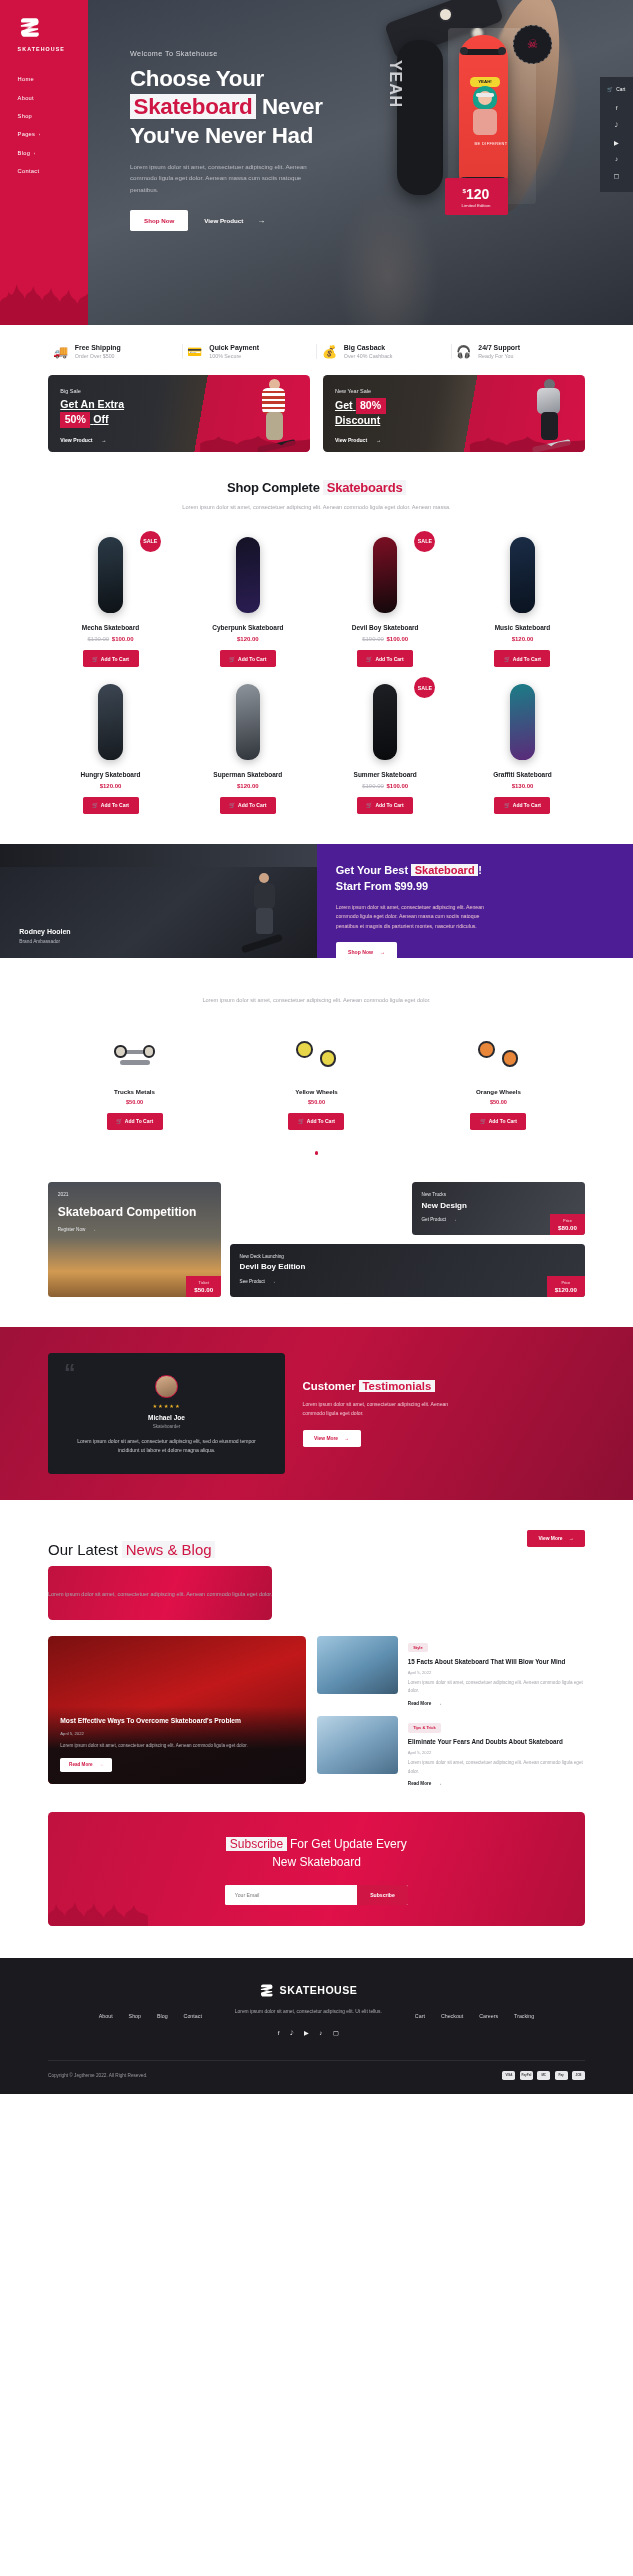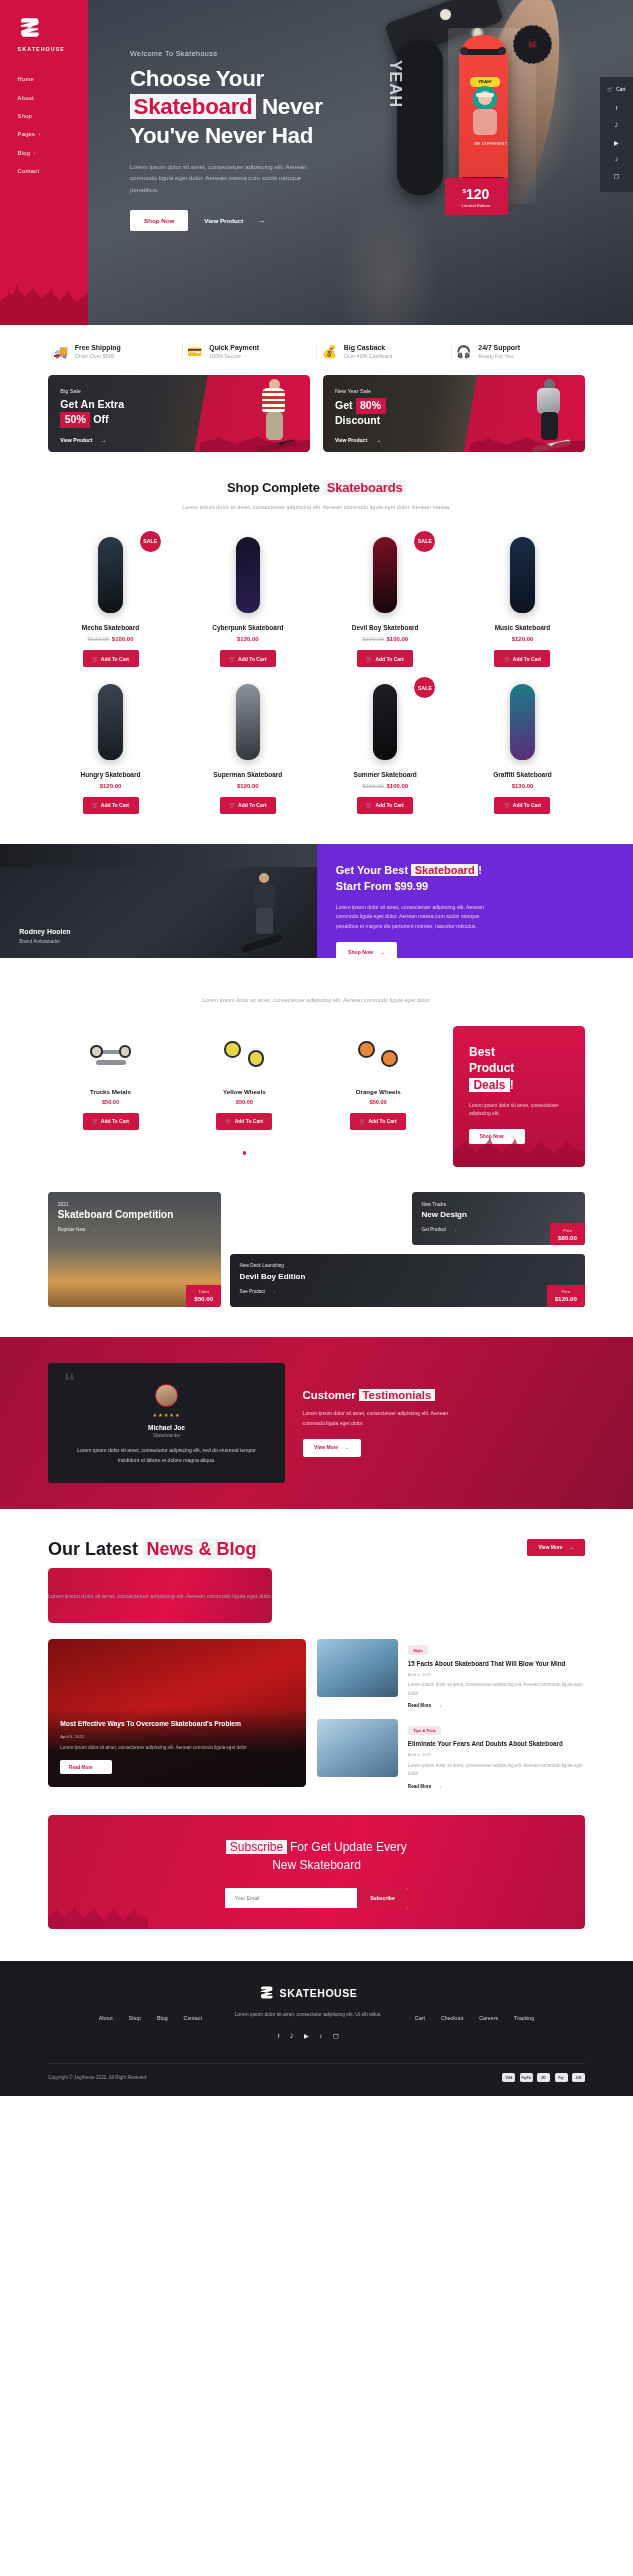--- a/index.html
+++ b/index.html
@@ -69,21 +69,21 @@
   .feat:last-child{border-right:none;}
   .feat .ico{color:#cf1543;font-size:12.3px;line-height:1;}
   .feat .t{font-size:6.9px;font-weight:bold;color:#16181d;}
   .feat .s{font-size:5.3px;color:#a2a2aa;margin-top:2.2px;}
 
   
   .promos{display:flex;gap:12.3px;padding:0 48px 28px;}
   .promo{flex:1;height:77px;border-radius:4.4px;overflow:hidden;position:relative;display:flex;}
   .promo-left{width:57%;position:relative;z-index:2;padding:12.3px 0 0 12.3px;}
   .promo .eyebrow{font-size:5.5px;color:#e7e7ea;margin-bottom:4.4px;}
-  .promo .big{font-size:10.6px;font-weight:bold;color:#fff;line-height:1.32;}
+  .promo .big{font-size:10.6px;font-weight:bold;color:#fff;line-height:1.32;text-decoration:underline;}
   .promo .big .pct{background:#cf1543;padding:0.9px 4.4px;display:inline-block;}
   .promo .lnk{margin-top:8.8px;font-size:5.1px;font-weight:bold;color:#fff;text-decoration:none;display:flex;align-items:center;gap:8.8px;}
   .promo-bg1{position:absolute;inset:0;background:linear-gradient(100deg,#27292f 0%,#2c2e34 40%,#3c3630 58%,#c2123f 58%,#d41246 100%);}
   .promo-bg2{position:absolute;inset:0;background:linear-gradient(100deg,#2a2724 0%,#35302b 42%,#4a423a 56%,#c2123f 56%,#d41246 100%);}
   .promo-skater{position:absolute;right:3.5px;bottom:0;width:55px;height:70px;}
   .ps-body{position:absolute;left:10.6px;top:5.3px;width:23px;height:26px;border-radius:5.3px;}
   .ps-legs{position:absolute;left:14px;top:30px;width:17.6px;height:28px;background:#b5a98e;border-radius:4.4px;}
   .ps-board{position:absolute;left:5.3px;bottom:3.5px;width:39px;height:6.2px;background:#1d1e22;border-radius:3.5px;transform:rotate(-12deg);}
   .ps-head{position:absolute;left:17.6px;top:-3.5px;width:10.6px;height:10.6px;border-radius:50%;background:#e2b79a;}
   .flame-sm{position:absolute;bottom:0;right:0;width:100%;height:19.3px;}
@@ -108,21 +108,21 @@
   .amb{display:flex;height:114px;}
   .amb-l{width:50%;position:relative;background:linear-gradient(140deg,#20232a,#2f333c 55%,#1b1d22);overflow:hidden;}
   .amb-stripe{position:absolute;top:0;left:0;width:100%;height:23px;background:linear-gradient(90deg,#1b1d22,#3a3f49);}
   .amb-name{position:absolute;left:19.3px;bottom:23px;color:#fff;font-size:7px;font-weight:bold;}
   .amb-role{position:absolute;left:19.3px;bottom:14px;color:#b6b8bf;font-size:4.8px;}
   .amb-fig{position:absolute;right:26px;bottom:10.6px;width:51px;height:76px;}
   .af-torso{position:absolute;left:14px;top:12.3px;width:21px;height:26px;background:#2e3138;border-radius:5.3px;}
   .af-leg{position:absolute;left:16px;top:37px;width:17.6px;height:26px;background:#3b3f48;border-radius:3.5px;}
   .af-head{position:absolute;left:19.3px;top:1.8px;width:10.6px;height:10.6px;border-radius:50%;background:#caa285;}
   .af-board{position:absolute;left:1.8px;bottom:0;width:42px;height:7px;background:#16171b;border-radius:3.5px;transform:rotate(-18deg);}
-  .amb-r{width:50%;background:#6d28d9;position:relative;padding:19.3px 21px 0 19.3px;overflow:hidden;}
+  .amb-r{width:50%;background:#4c1d95;position:relative;padding:19.3px 21px 0 19.3px;overflow:hidden;}
   .amb-r h3{font-size:11px;font-weight:bold;color:#fff;line-height:1.45;}
   .amb-r h3 .hl{background:#f5f5f7;}
   .amb-r p{font-size:5.2px;line-height:1.85;color:#efc6d2;margin-top:8px;width:154px;}
   .amb-r .btn-white{margin-top:10.6px;font-size:5.1px;font-weight:bold;padding:6.2px 12.3px;border-radius:1.8px;display:inline-flex;align-items:center;gap:7px;}
 
   
   .coll{padding:30px 48px 0;}
   .coll-grid{display:flex;gap:12.3px;margin-top:21px;align-items:flex-start;}
   .coll-items{flex:1;display:grid;grid-template-columns:repeat(3,1fr);gap:8.8px;}
   .citem{text-align:center;}
@@ -146,21 +146,21 @@
   .tiles{padding:24.6px 48px 30px;display:grid;grid-template-columns:1fr 1fr 1fr;grid-template-rows:53px 53px;gap:8.8px;}
   .tile{border-radius:3.5px;position:relative;overflow:hidden;padding:9.7px;}
   .tile .eb{font-size:4.7px;color:#e4e4e8;}
   .tile h5{font-size:8px;font-weight:bold;color:#fff;line-height:1.33;margin-top:3.5px;}
   .tile .lk{font-size:4.6px;color:#e9e9ed;margin-top:6.2px;display:flex;align-items:center;gap:6.2px;}
   .tile .pbox{position:absolute;right:0;bottom:0;background:#cf1543;color:#fff;text-align:center;padding:4.4px 8px;}
   .tile .pbox .pl{font-size:3.9px;opacity:.85;}
   .tile .pbox .pv{font-size:6.2px;font-weight:bold;margin-top:0.9px;}
   .t-comp{grid-column:1;grid-row:1 / span 2;background:linear-gradient(180deg,#4a4d54 0%,#6e6a5e 48%,#d29a52 78%,#8a5f33 100%);}
   .t-comp .yr{font-size:4.9px;color:#e6e6ea;}
-  .t-comp h5{font-size:10px;margin-top:1px;}
+  .t-comp h5{font-size:12px;margin-top:8px;}
   .t-grip{grid-column:2;grid-row:1;background:linear-gradient(120deg,#23242a,#37393f);}
   .t-truck{grid-column:3;grid-row:1;background:linear-gradient(120deg,#2a2c32,#45484f);}
   .t-deck{grid-column:2 / span 2;grid-row:2;background:linear-gradient(120deg,#1d1f24,#32353c);}
 
   
   .testi{background:linear-gradient(120deg,#9e1139,#c0123f 45%,#8d0f33);padding:26px 48px;display:flex;gap:17.6px;align-items:center;position:relative;overflow:hidden;}
   .testi-card{width:237px;background:#1b1c21;border-radius:3.5px;padding:16px 19.3px 17.6px;text-align:center;position:relative;}
   .quote{position:absolute;left:16px;top:8.8px;color:#3c3e45;font-size:23px;font-weight:bold;line-height:1;}
   .av{width:23px;height:23px;border-radius:50%;margin:5.3px auto 0;background:linear-gradient(160deg,#d8b08c,#8d6a4e);border:1.8px solid #cf1543;}
   .stars{color:#f0b429;font-size:5.3px;margin-top:5.3px;letter-spacing:0.9px;}
@@ -169,21 +169,21 @@
   .ttext{color:#c9cad0;font-size:5.1px;line-height:1.9;margin-top:8px;}
   .testi-r{flex:1;}
   .testi-r h3{font-size:11.4px;font-weight:bold;color:#fff;}
   .testi-r h3 .hl{background:#f5f5f7;}
   .testi-r p{font-size:5.1px;line-height:1.9;color:#f0c8d4;margin-top:8px;width:167px;}
   .testi-r .btn-white{margin-top:10.6px;font-size:4.9px;font-weight:bold;padding:6.2px 11.4px;border-radius:1.8px;display:inline-flex;gap:6.2px;align-items:center;}
 
   
   .blog{padding:30px 48px 26px;}
   .blog-head{display:flex;justify-content:space-between;align-items:flex-start;}
-  .blog-head h3{font-size:18px;font-weight:bold;}
+  .blog-head h3{font-size:15px;font-weight:normal;margin-top:11px;}
   .blog-head .sub{font-size:5.5px;line-height:1.9;color:#a6a6ae;margin-top:8px;}
   .vm{font-size:4.9px;font-weight:bold;padding:6.2px 11.4px;border-radius:1.8px;display:inline-flex;gap:6.2px;align-items:center;}
   .blog-grid{display:flex;gap:11.4px;margin-top:16px;}
   .feat-post{width:48%;height:148px;border-radius:4.4px;position:relative;overflow:hidden;background:linear-gradient(160deg,#7a1010,#c1181a 45%,#5d0b0b);}
   .fp-over{position:absolute;left:0;right:0;bottom:0;padding:10.6px 12.3px 12.3px;background:linear-gradient(transparent,rgba(12,12,14,.92) 55%);}
   .fp-over h4{color:#fff;font-size:6.7px;font-weight:bold;line-height:1.45;}
   .fp-meta{color:#b7b8be;font-size:4.2px;margin-top:5.3px;}
   .fp-over p{color:#b2b3b9;font-size:4.6px;line-height:1.85;margin-top:5.3px;}
   .fp-over .rm{margin-top:8px;font-size:4.6px;font-weight:bold;color:#cf1543;background:#fff;padding:4.4px 8.8px;display:inline-flex;gap:6.2px;align-items:center;border-radius:1.8px;}
   .posts{flex:1;display:flex;flex-direction:column;gap:10.6px;}
@@ -586,35 +586,20 @@
             <div class="cprice">$50.00</div>
             <button class="btn btn-red atc">
                 <span>🛒</span>
                 <span>Add To Cart</span>
               </button>
           </div>
         </div>
         <div class="cdots"><i></i></div>
       </div>
 
-      <div class="best">
-        <h4>
-          <span>Best</span><br>
-          <span>Product</span><br>
-          <span class="w">Deals</span><span>!</span>
-        </h4>
-        <p>Lorem ipsum dolor sit amet, consectetuer adipiscing elit.</p>
-        <button class="btn btn-white">
-          <span>Shop Now</span>
-          <span>→</span>
-        </button>
-        <svg style="position:absolute;left:0;right:0;bottom:0;width:100%;height:35px;" viewBox="0 0 100 30" preserveAspectRatio="none">
-          <path d="M0 30 L0 18 C4 10 7 16 9 6 C12 15 15 11 18 18 C21 8 25 14 28 4 C31 16 34 12 37 19 C40 9 44 15 47 5 C50 17 54 13 57 20 C60 10 64 16 67 6 C70 17 74 13 77 20 C80 10 84 15 87 7 C90 17 95 13 100 18 L100 30 Z" fill="#9b0b32" opacity=".65"></path>
-        </svg>
-      </div>
     </div>
   </section>
 
   <section class="tiles">
     <div class="tile t-comp">
       <div class="yr">2021</div>
       <h5>Skateboard Competition</h5>
       <div class="lk">
           <span>Register Now</span>
           <span>→</span>

